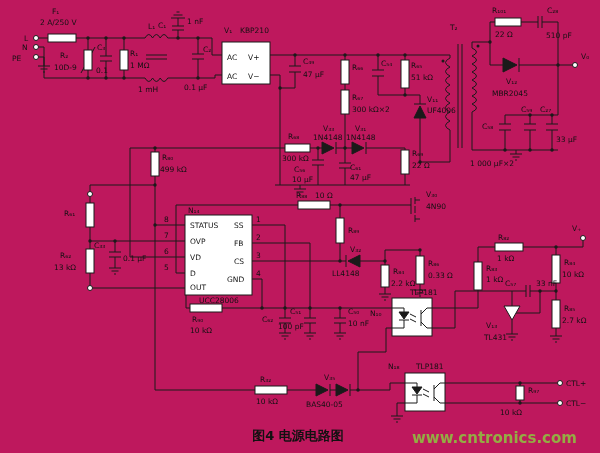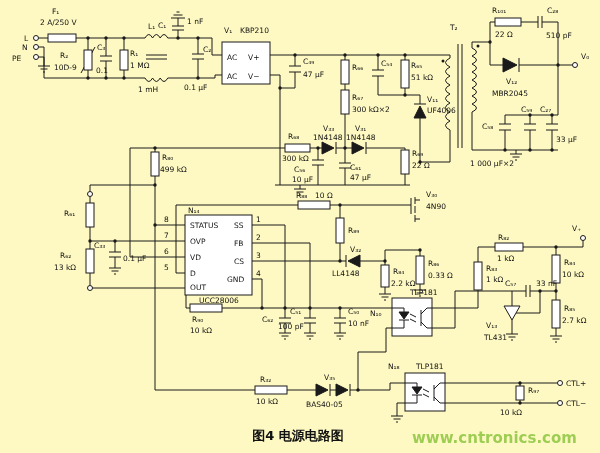--- a/index.html
+++ b/index.html
@@ -1,16 +1,16 @@
 <!DOCTYPE html>
 <html><head>
 <meta charset="utf-8">
 <style>
   html,body{margin:0;padding:0;background:#ffffff;}
-  .canvas{position:relative;width:600px;height:453px;background:#fef9c3;overflow:hidden;
+  .canvas{position:relative;width:600px;height:453px;background:#be185d;overflow:hidden;
           font-family:"DejaVu Sans",sans-serif;}
   svg{position:absolute;left:0;top:0;}
   svg text{font-family:"DejaVu Sans",sans-serif;font-size:7.5px;fill:#111111;}
   .w{fill:none;stroke:#1a1a1a;stroke-width:1;}
   .c{fill:#ffffff;stroke:#1a1a1a;stroke-width:1;}
   .d{fill:#1a1a1a;stroke:#1a1a1a;stroke-width:1;}
   .dot{fill:#1a1a1a;stroke:none;}
   .cap{font-size:13px;font-weight:bold;text-anchor:middle;}
   .wm{font-size:15px;font-weight:bold;fill:#8dc63f;opacity:.85;}
 </style>

